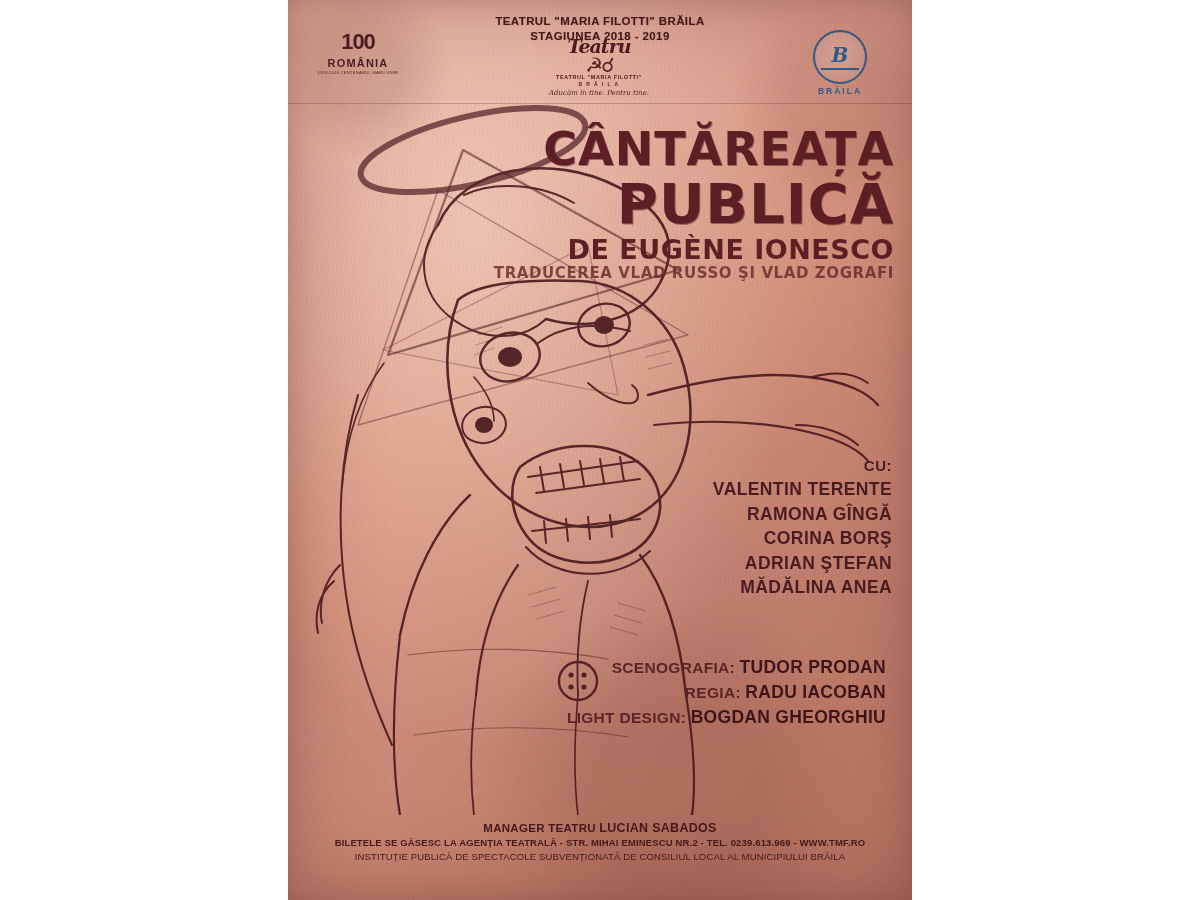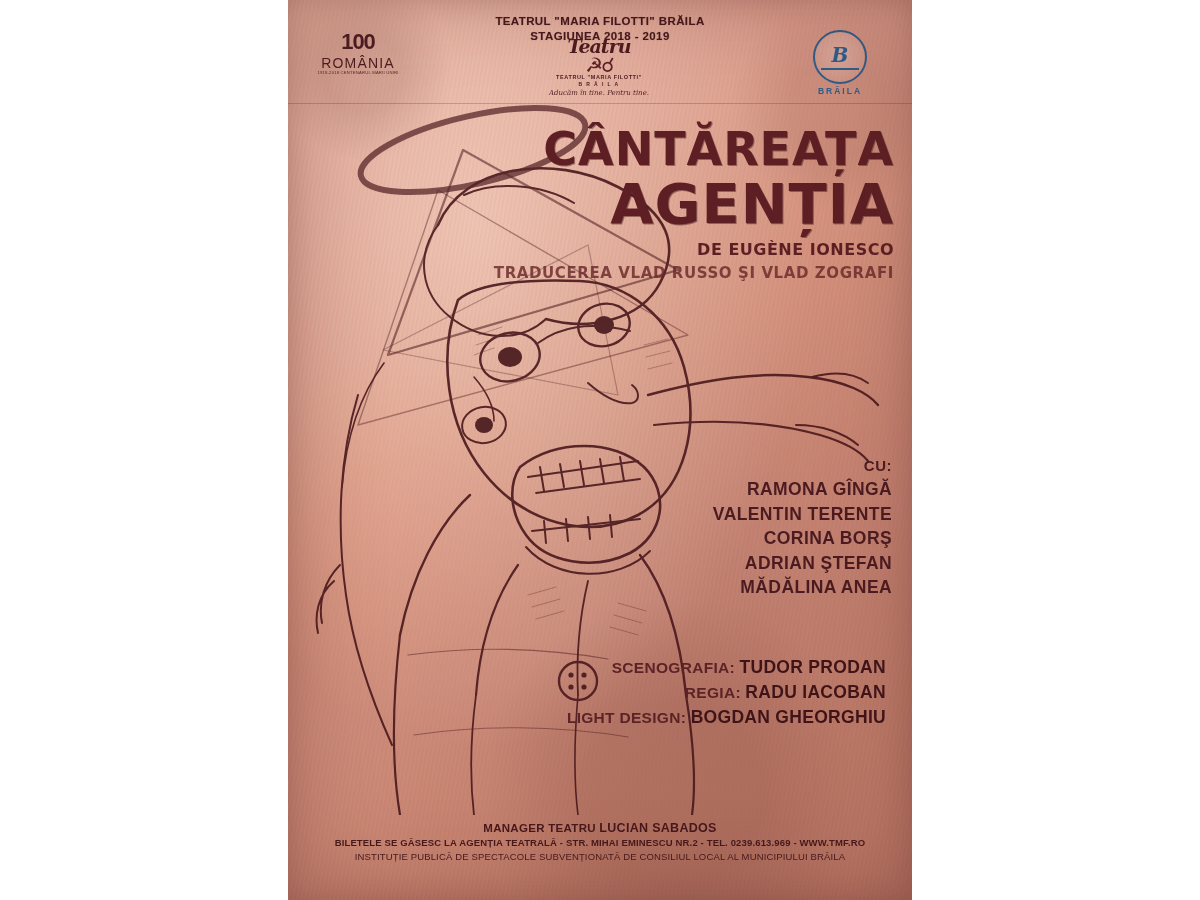--- a/index.html
+++ b/index.html
@@ -54,21 +54,21 @@
     text-shadow: 0 0 1px rgba(67,24,28,.35);
   }
   .logo-ro {
     position: absolute; left: 16px; top: 28px; width: 108px; text-align: center;
   }
   .logo-ro .big {
     font-size: 22px; font-weight: bold; letter-spacing: -1px; line-height: 28px;
     color: #4a1b20;
   }
   .logo-ro .mid {
-    font-size: 14px; font-weight: normal; letter-spacing: 1.2px; line-height: 14px;
+    font-size: 11px; font-weight: bold; letter-spacing: 1.2px; line-height: 14px;
     color: #4a1b20;
   }
   .logo-ro .small {
     font-size: 4.2px; letter-spacing: .2px; line-height: 6px; color: #5a282b;
   }
   .logo-center {
     position: absolute; left: 236px; top: 36px; width: 150px; text-align: center;
   }
   .logo-center .script {
     font-family: "DejaVu Serif", serif;
@@ -133,21 +133,21 @@
     font-weight: bold;
     font-size: 56px;
     letter-spacing: 1px;
     line-height: 60px;
     color: #5d1f24;
     text-shadow: 1px 1px 0 rgba(60,18,22,.45);
   }
   .t-author {
     font-family: "DejaVu Sans", sans-serif;
     font-weight: bold;
-    font-size: 16px;
+    font-size: 27px;
     letter-spacing: .5px;
     line-height: 28px;
     color: #5d1f24;
     margin-top: 2px;
   }
   .t-trans {
     font-family: "DejaVu Sans", sans-serif;
     font-weight: bold;
     font-size: 15px;
     letter-spacing: .6px;
@@ -301,29 +301,29 @@
             <path d="M356 250 L380 244 M358 262 L382 256 M360 274 L384 268"></path>
             <path d="M240 500 L268 492 M244 512 L272 504 M248 524 L276 516"></path>
             <path d="M330 508 L358 516 M326 520 L354 528 M322 532 L350 540"></path>
           </g>
         </g>
       </svg>
     </div>
 
     <div class="title-block">
       <div class="t-main">CÂNTĂREAȚA</div>
-      <div class="t-main2">AGENȚIA</div>
+      <div class="t-main2">PUBLICĂ</div>
       <div class="t-author">DE EUGÈNE IONESCO</div>
       <div class="t-trans">TRADUCEREA VLAD RUSSO ŞI VLAD ZOGRAFI</div>
     </div>
 
     <div class="cast">
       <div class="cu">CU:</div>
+      <div class="name">VALENTIN TERENTE</div>
       <div class="name">RAMONA GÎNGĂ</div>
-      <div class="name">VALENTIN TERENTE</div>
       <div class="name">CORINA BORŞ</div>
       <div class="name">ADRIAN ŞTEFAN</div>
       <div class="name">MĂDĂLINA ANEA</div>
     </div>
 
     <div class="credits">
       <div class="row">
         <span class="lbl">SCENOGRAFIA:</span>
         <span class="val">TUDOR PRODAN</span>
       </div>

